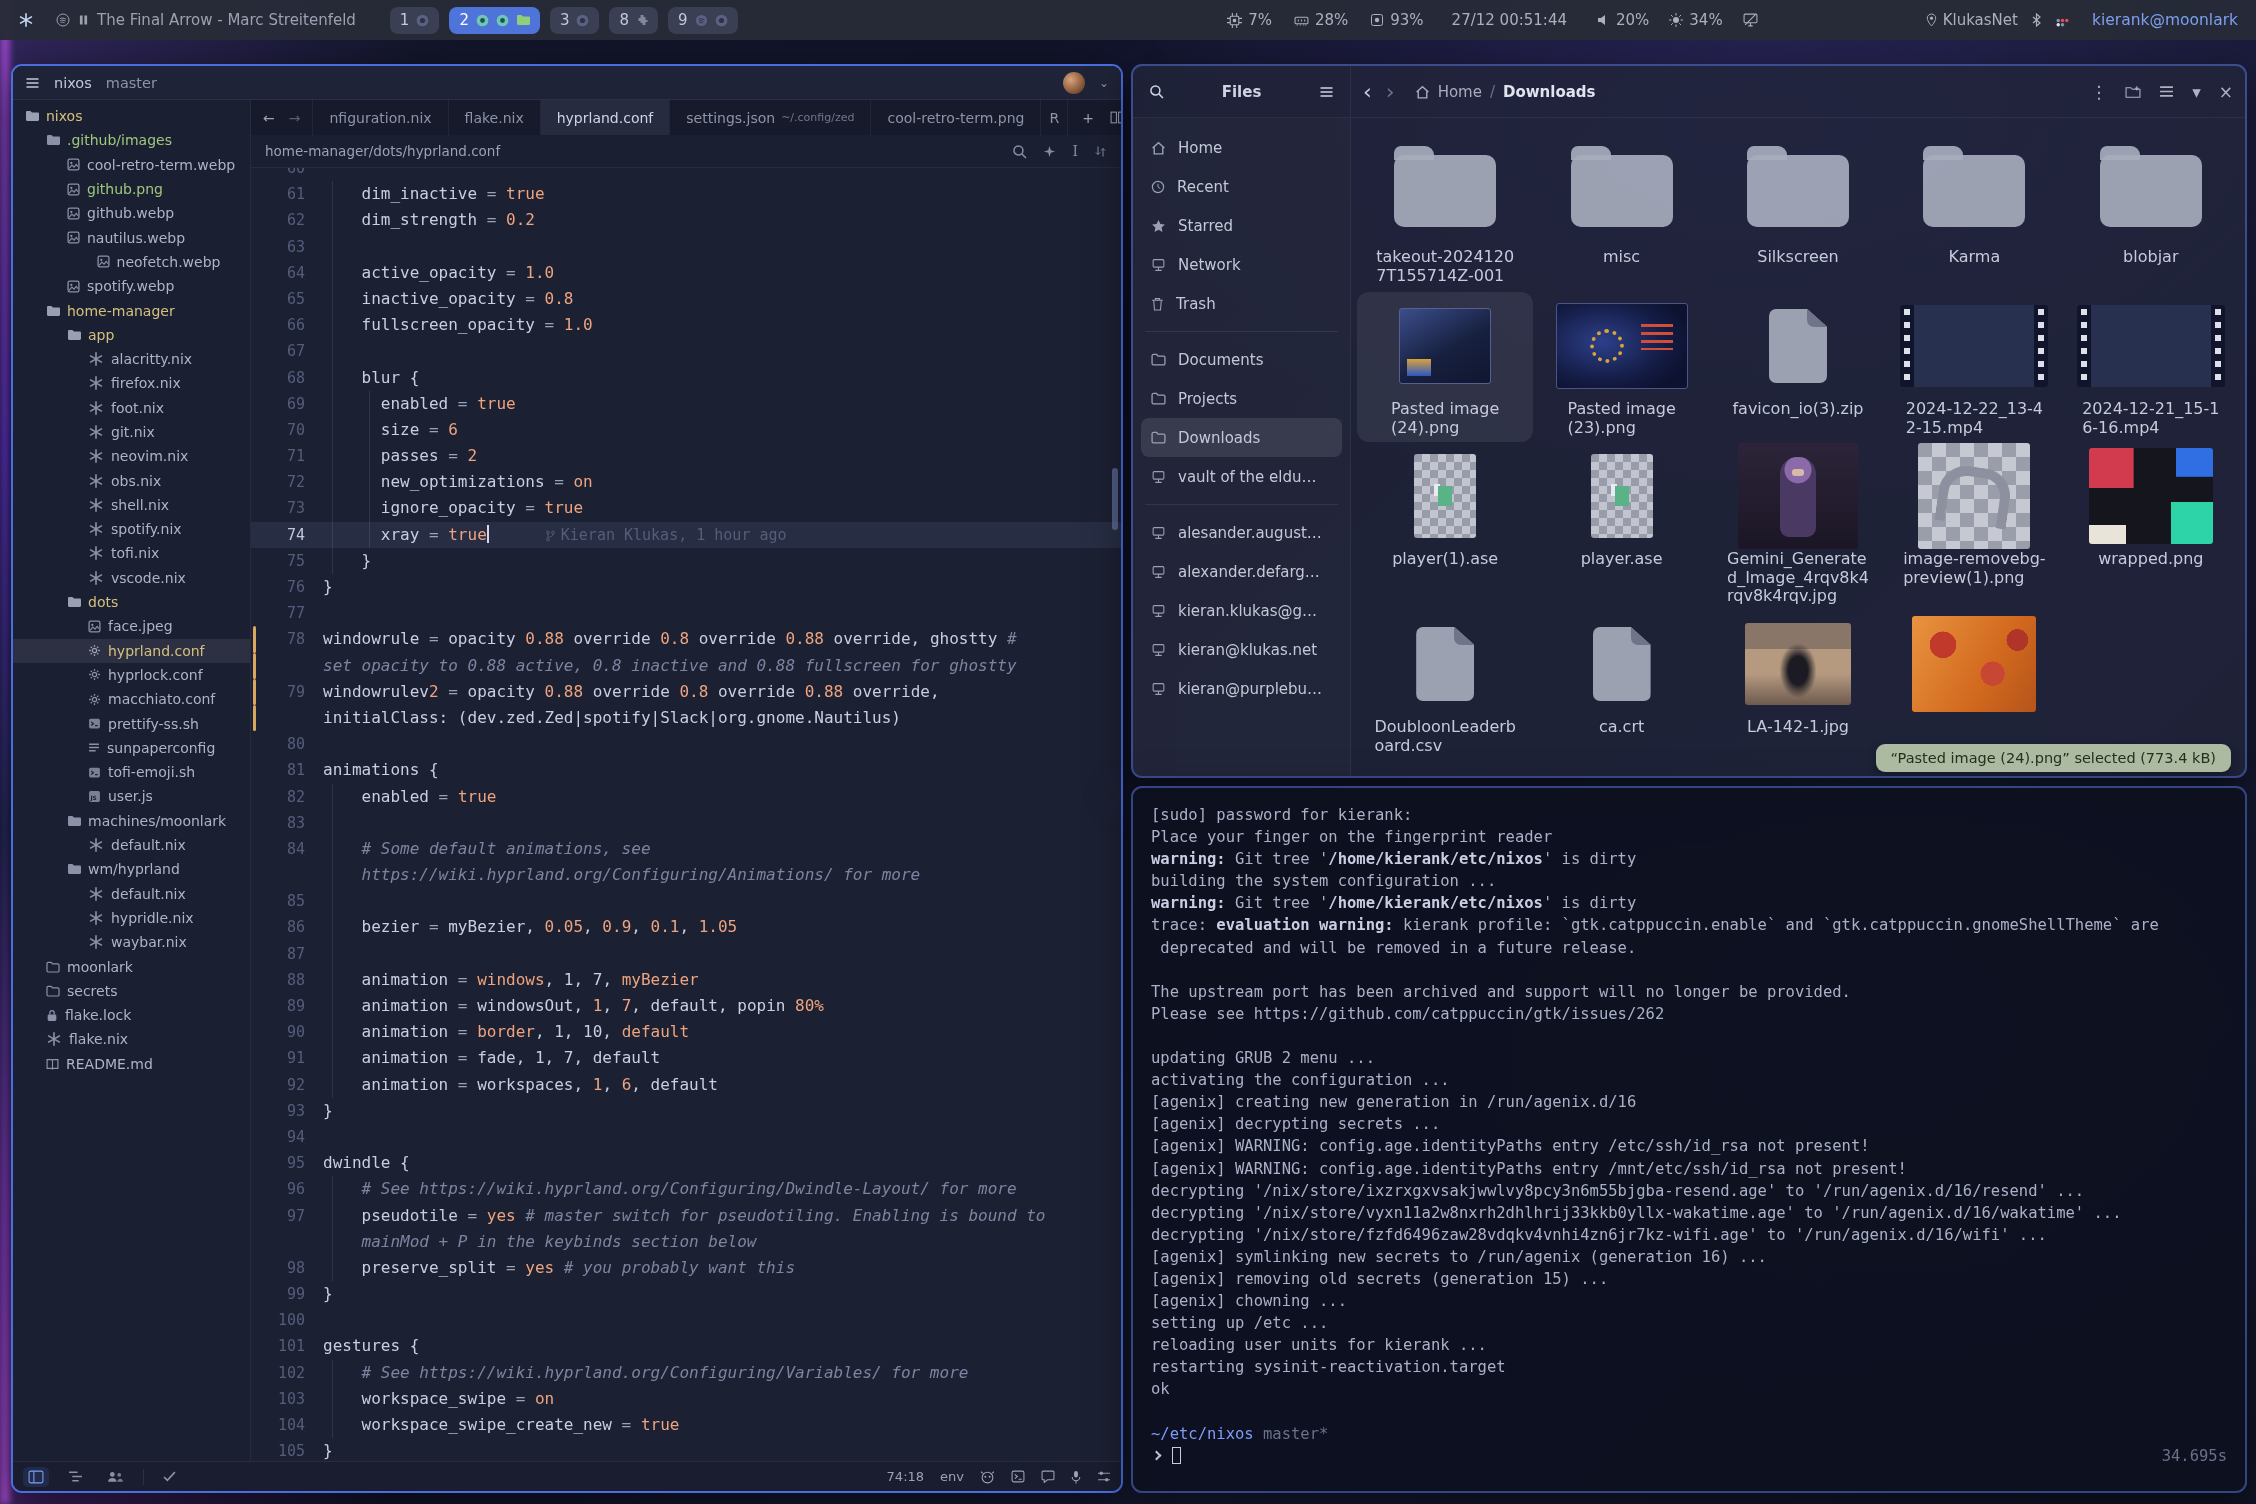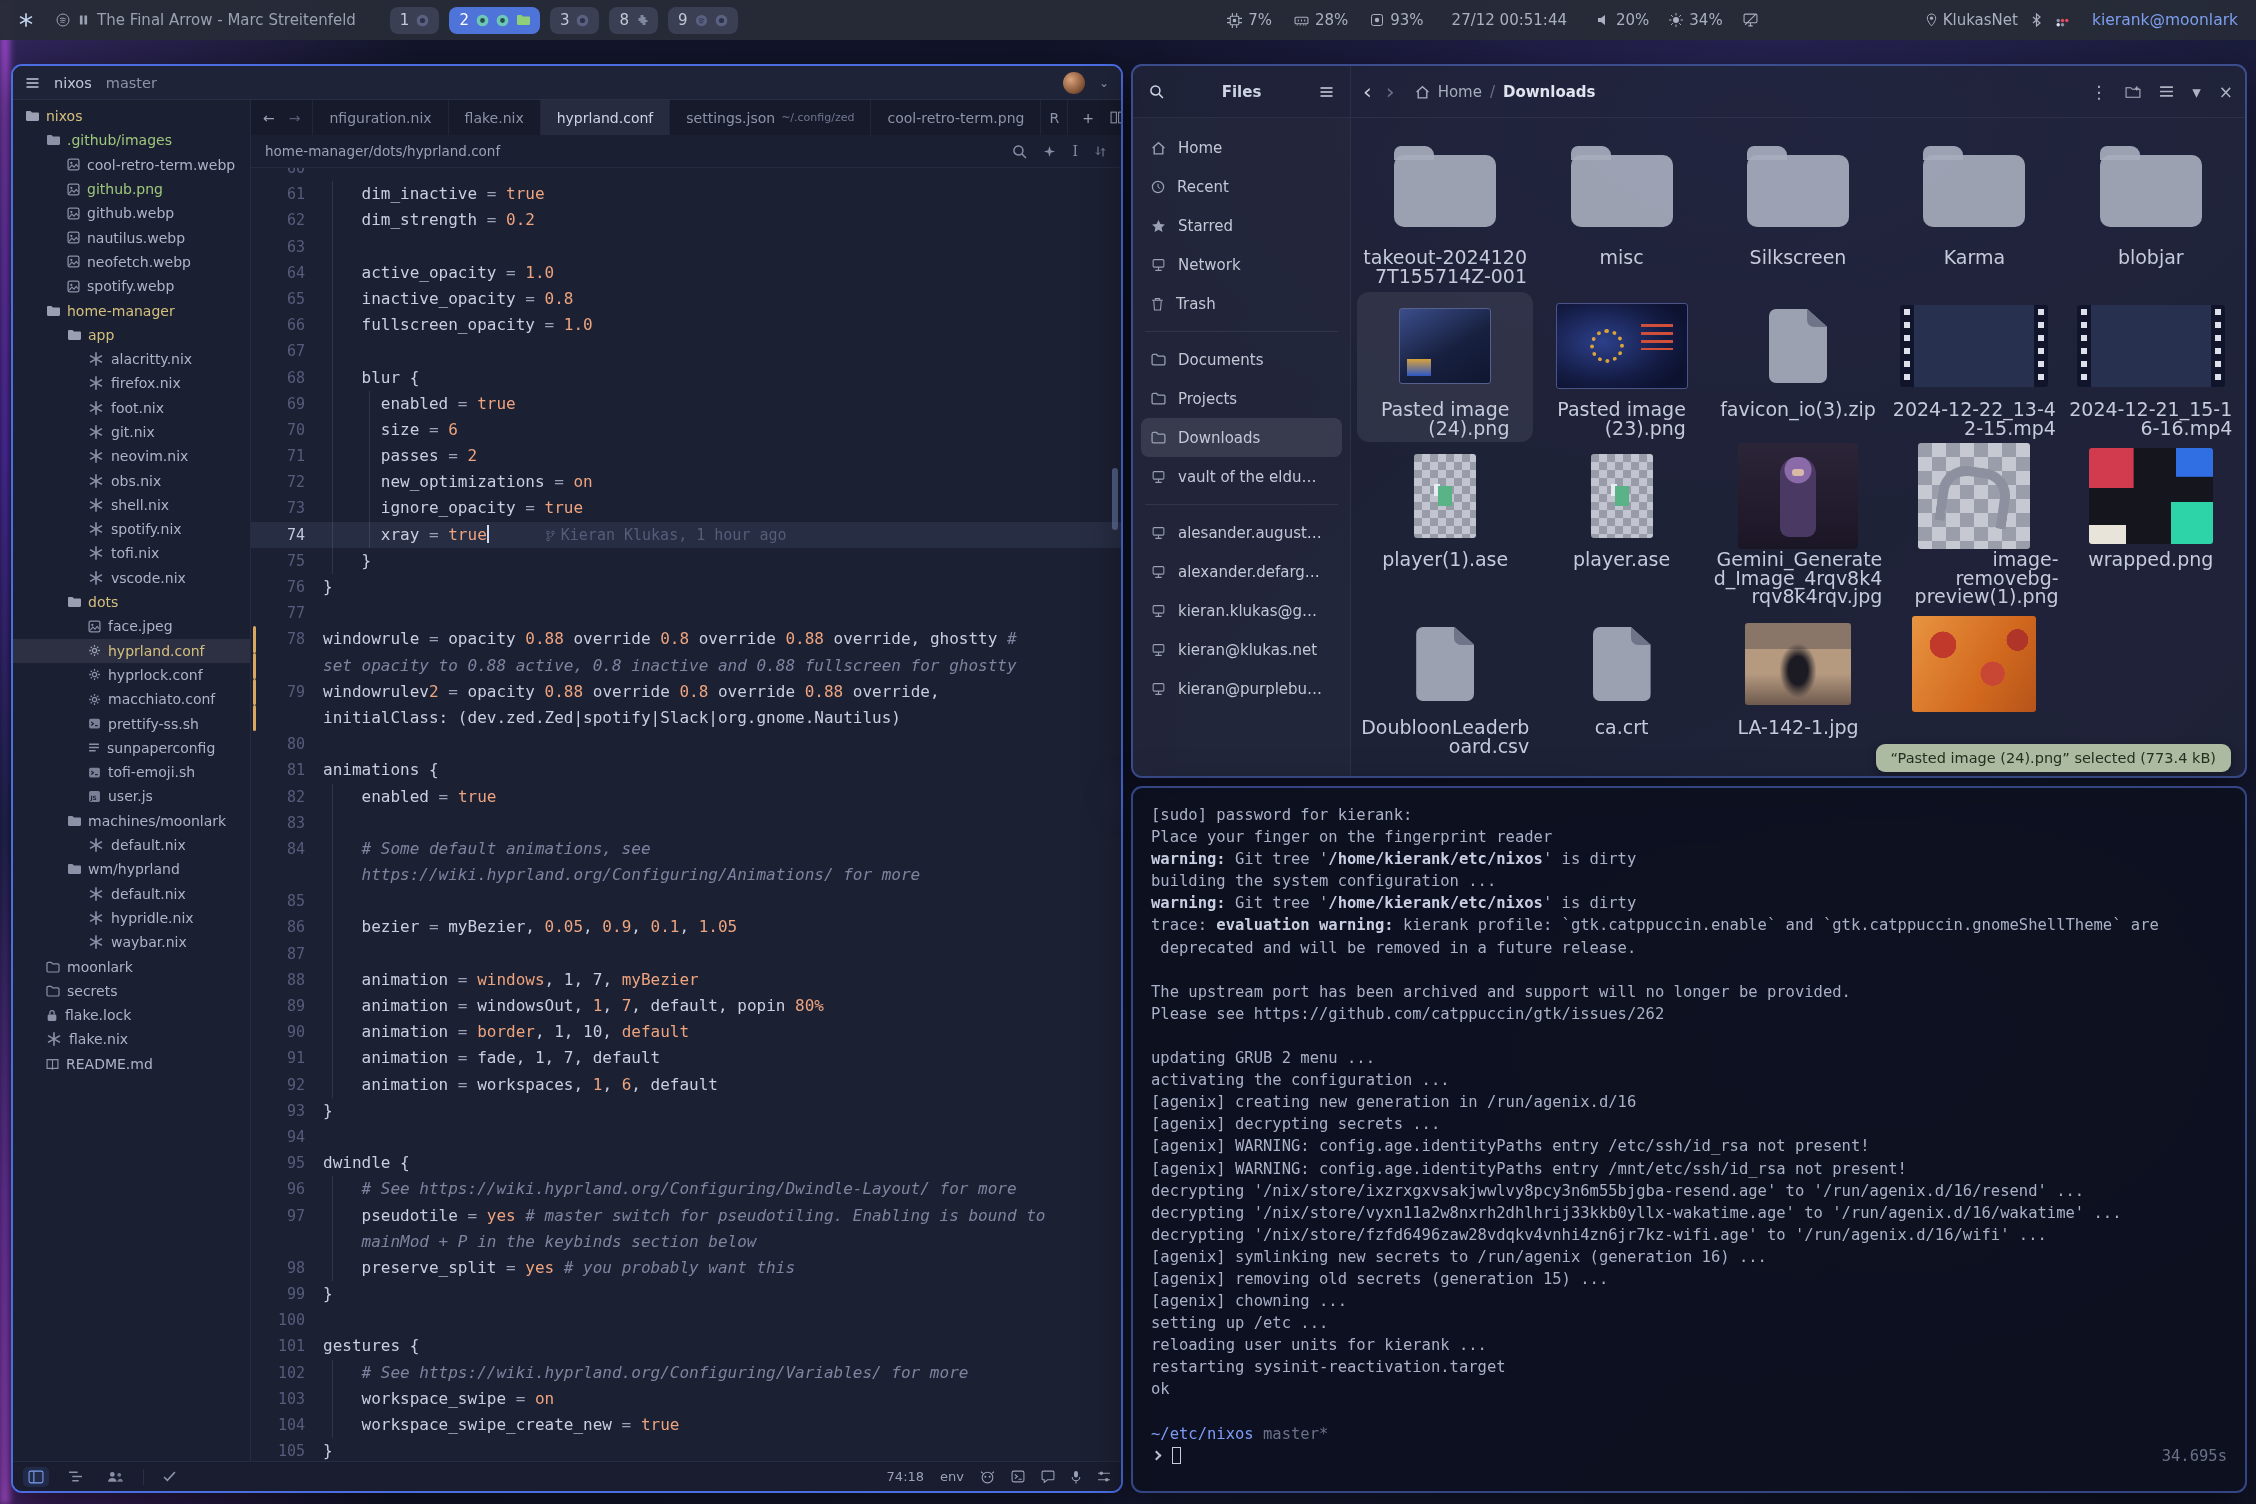--- a/index.html
+++ b/index.html
@@ -99,21 +99,21 @@
   .fside{width:218px;border-right:1px solid rgba(255,255,255,.06);background:rgba(38,42,62,.55);padding:10px 8px;flex:none}
   .srow{height:39px;display:flex;align-items:center;gap:12px;padding:0 10px;border-radius:8px;color:#c3c8d6;font-size:15px;white-space:nowrap;overflow:hidden}
   .srow .svgi{color:#9aa0b2;flex:none}
   .srow.sel{background:rgba(255,255,255,.1)}
   .sdiv{height:1px;background:rgba(255,255,255,.08);margin:8px 4px}
   .fgrid{flex:1;display:grid;grid-template-columns:repeat(5,1fr);grid-template-rows:170px 150px 168px 162px;padding:4px 6px 0;min-width:0}
   .cell{display:flex;flex-direction:column;align-items:center;padding:4px;border-radius:12px;min-width:0}
   .cell.sel{background:rgba(255,255,255,.08)}
   .icon-area{height:100px;display:flex;align-items:center;justify-content:center}
   .cell.r1 .icon-area{height:118px}
-  .glabel{font-size:19px;line-height:18.5px;color:#c6cbdb;text-align:right;margin-top:4px}
+  .glabel{font-size:16px;line-height:18.5px;color:#c6cbdb;text-align:left;margin-top:4px}
   .th{position:relative;border-radius:3px}
   .th-folder{width:102px;height:72px;background:rgba(167,172,189,.92);border-radius:10px;position:relative;margin-top:12px}
   .th-folder::before{content:'';position:absolute;top:-9px;left:0;width:40px;height:14px;background:rgba(167,172,189,.92);border-radius:7px 9px 0 0}
   .th-doc{width:58px;height:74px;background:rgba(167,172,189,.92);border-radius:7px;clip-path:polygon(0 0,66% 0,100% 24%,100% 100%,0 100%)}
   .th-doc::before{content:'';position:absolute;top:0;right:0;width:20px;height:18px;background:#6f7488;border-radius:0 0 0 7px}
   .th-shot24{width:92px;height:76px;background:linear-gradient(150deg,#3b4e8c,#17203f 55%,#0f1630);border:1px solid #55608c}
   .th-shot24::after{content:'';position:absolute;left:7px;bottom:7px;width:24px;height:17px;background:linear-gradient(#d8a23c,#2b56c4)}
   .th-shot23{width:132px;height:86px;background:radial-gradient(90px 56px at 35% 45%,#2c3f8a,#141c44 70%,#0d1230);border:1px solid #4a558c}
   .th-shot23::before{content:'';position:absolute;left:26%;top:30%;width:26px;height:26px;border:4px dotted #d9a33c;border-radius:50%}
   .th-shot23::after{content:'';position:absolute;right:14px;top:20px;width:32px;height:26px;background:repeating-linear-gradient(#cf4f3a 0 3px,transparent 3px 8px)}
@@ -393,21 +393,21 @@
         <div class="trow" style="padding-left: 54px;">
           <span class="svgi tic">
             <svg width="13" height="13" viewBox="0 0 12 12">
               <rect x="1" y="1" width="10" height="10" rx="1.5" fill="none" stroke="currentColor" stroke-width="1.2"></rect>
               <circle cx="4" cy="4.5" r="1" fill="currentColor"></circle>
               <path d="M2 9.5l2.5-3 2 2 2-2.5 1.5 2" fill="none" stroke="currentColor"></path>
             </svg>
           </span>
           <span>nautilus.webp</span>
         </div>
-        <div class="trow" style="padding-left: 54px;">
+        <div class="trow" style="padding-left: 54px; justify-content: center;">
           <span class="svgi tic">
             <svg width="13" height="13" viewBox="0 0 12 12">
               <rect x="1" y="1" width="10" height="10" rx="1.5" fill="none" stroke="currentColor" stroke-width="1.2"></rect>
               <circle cx="4" cy="4.5" r="1" fill="currentColor"></circle>
               <path d="M2 9.5l2.5-3 2 2 2-2.5 1.5 2" fill="none" stroke="currentColor"></path>
             </svg>
           </span>
           <span>neofetch.webp</span>
         </div>
         <div class="trow" style="padding-left: 54px;">

